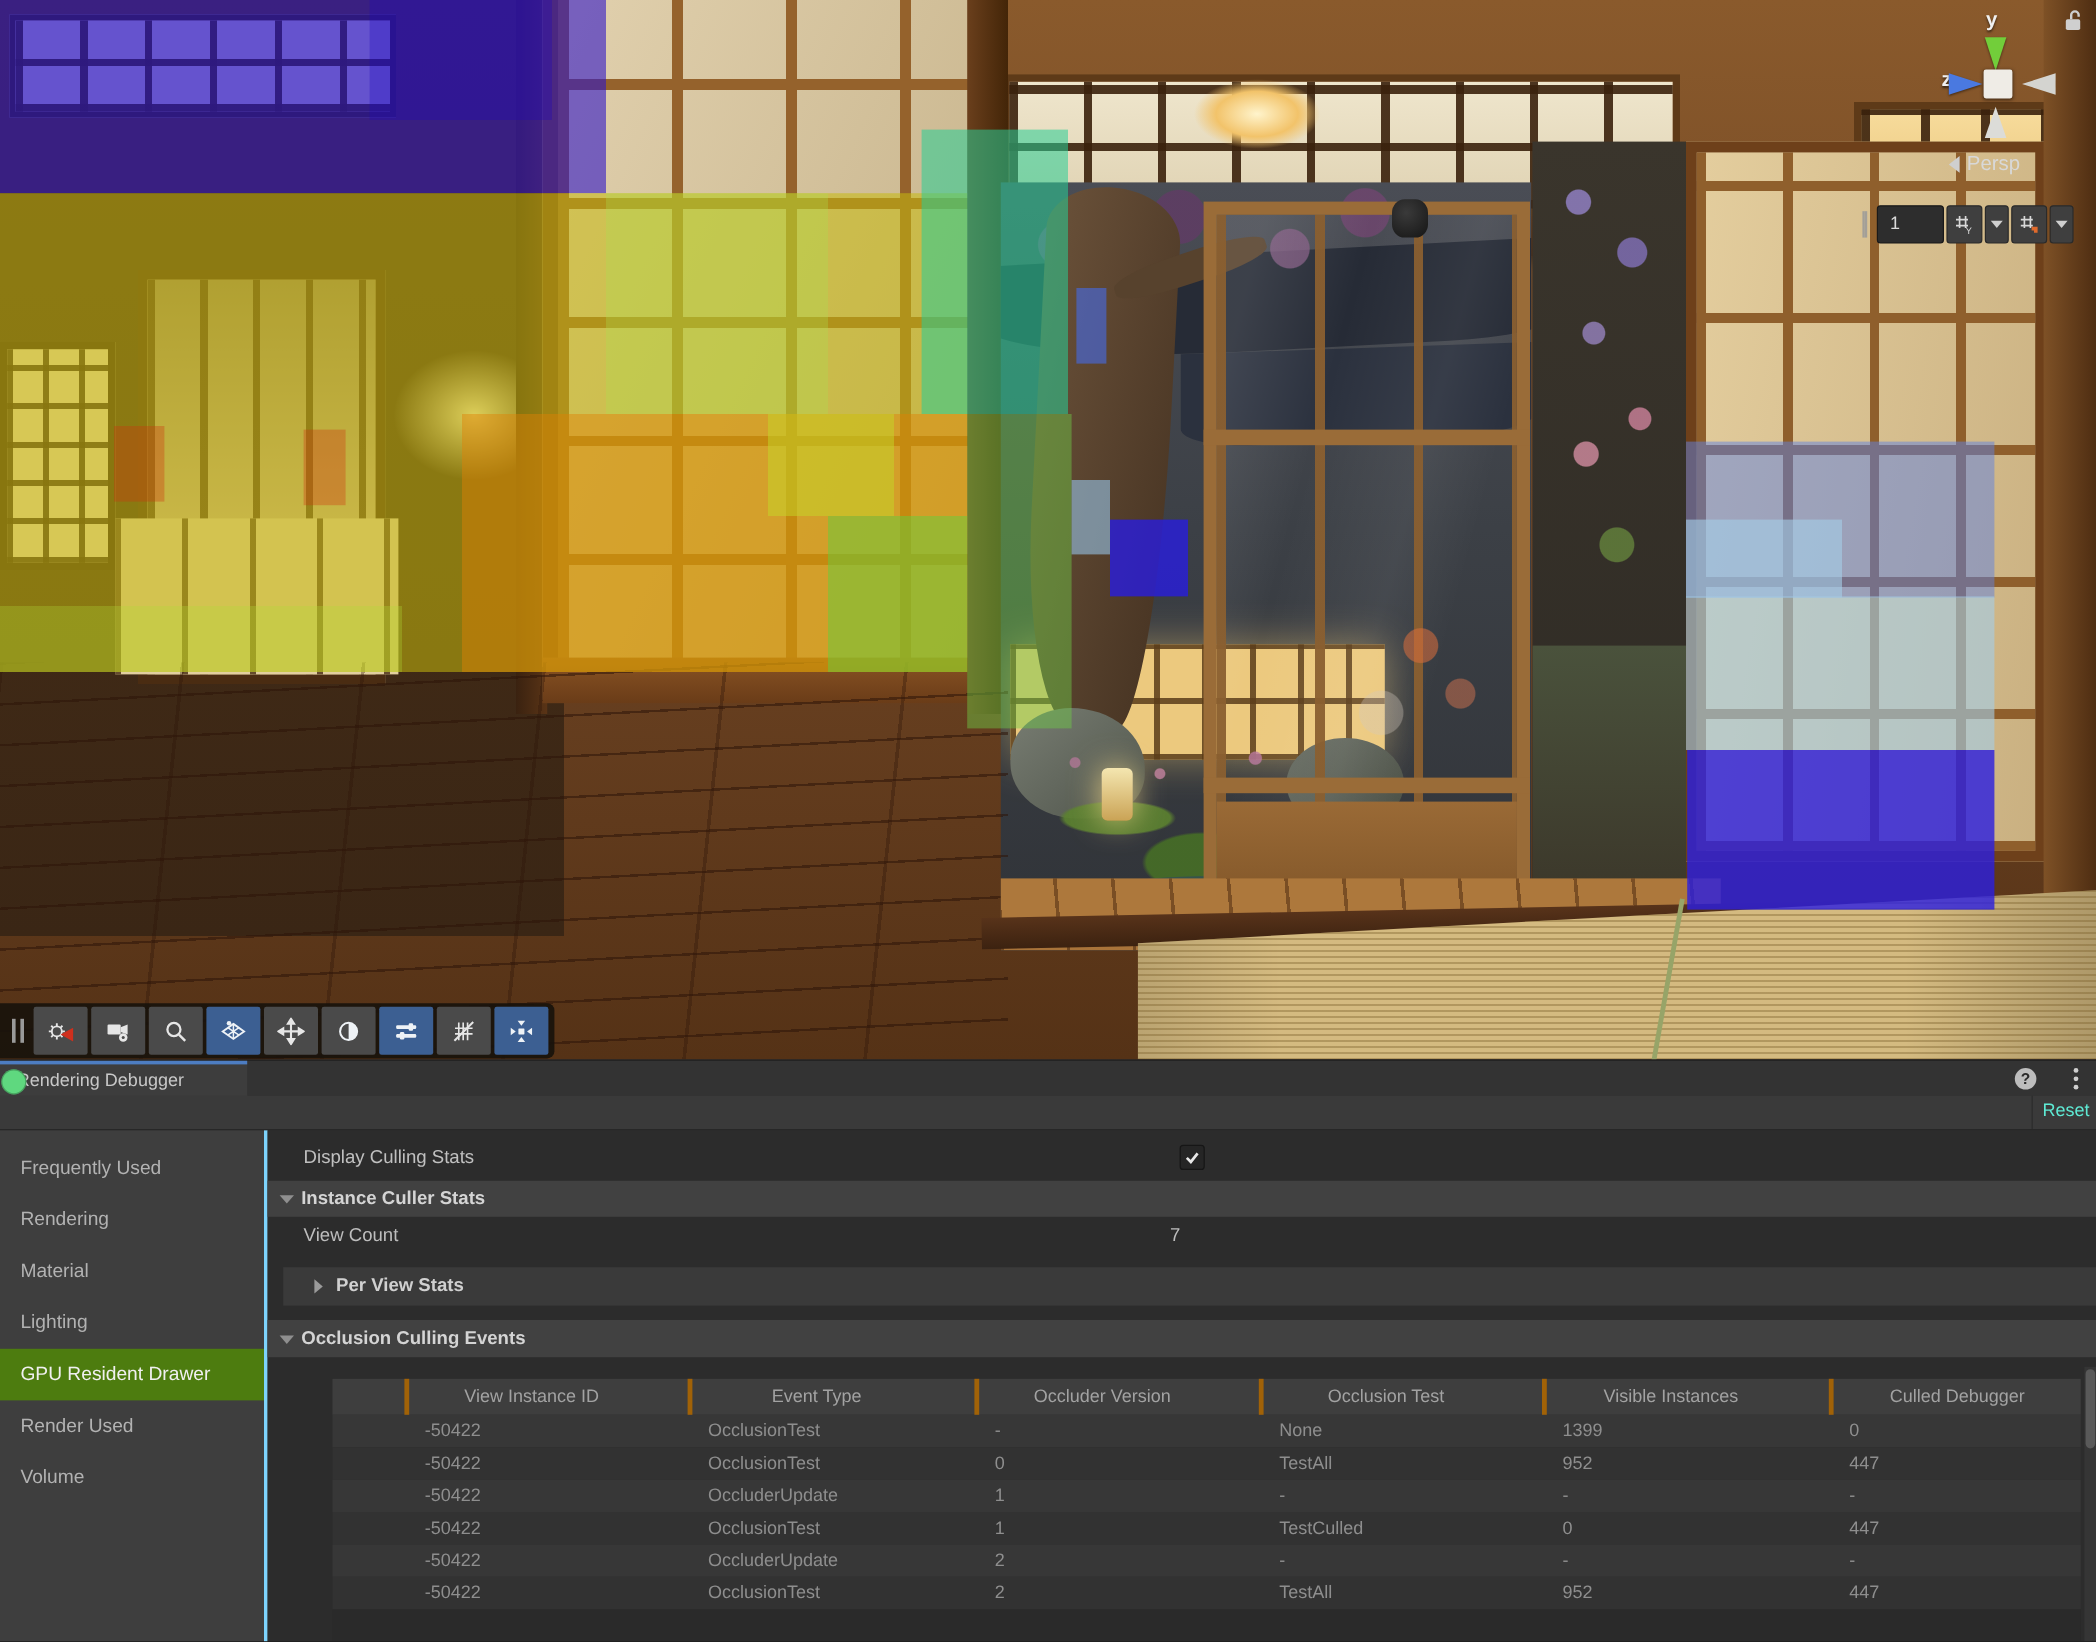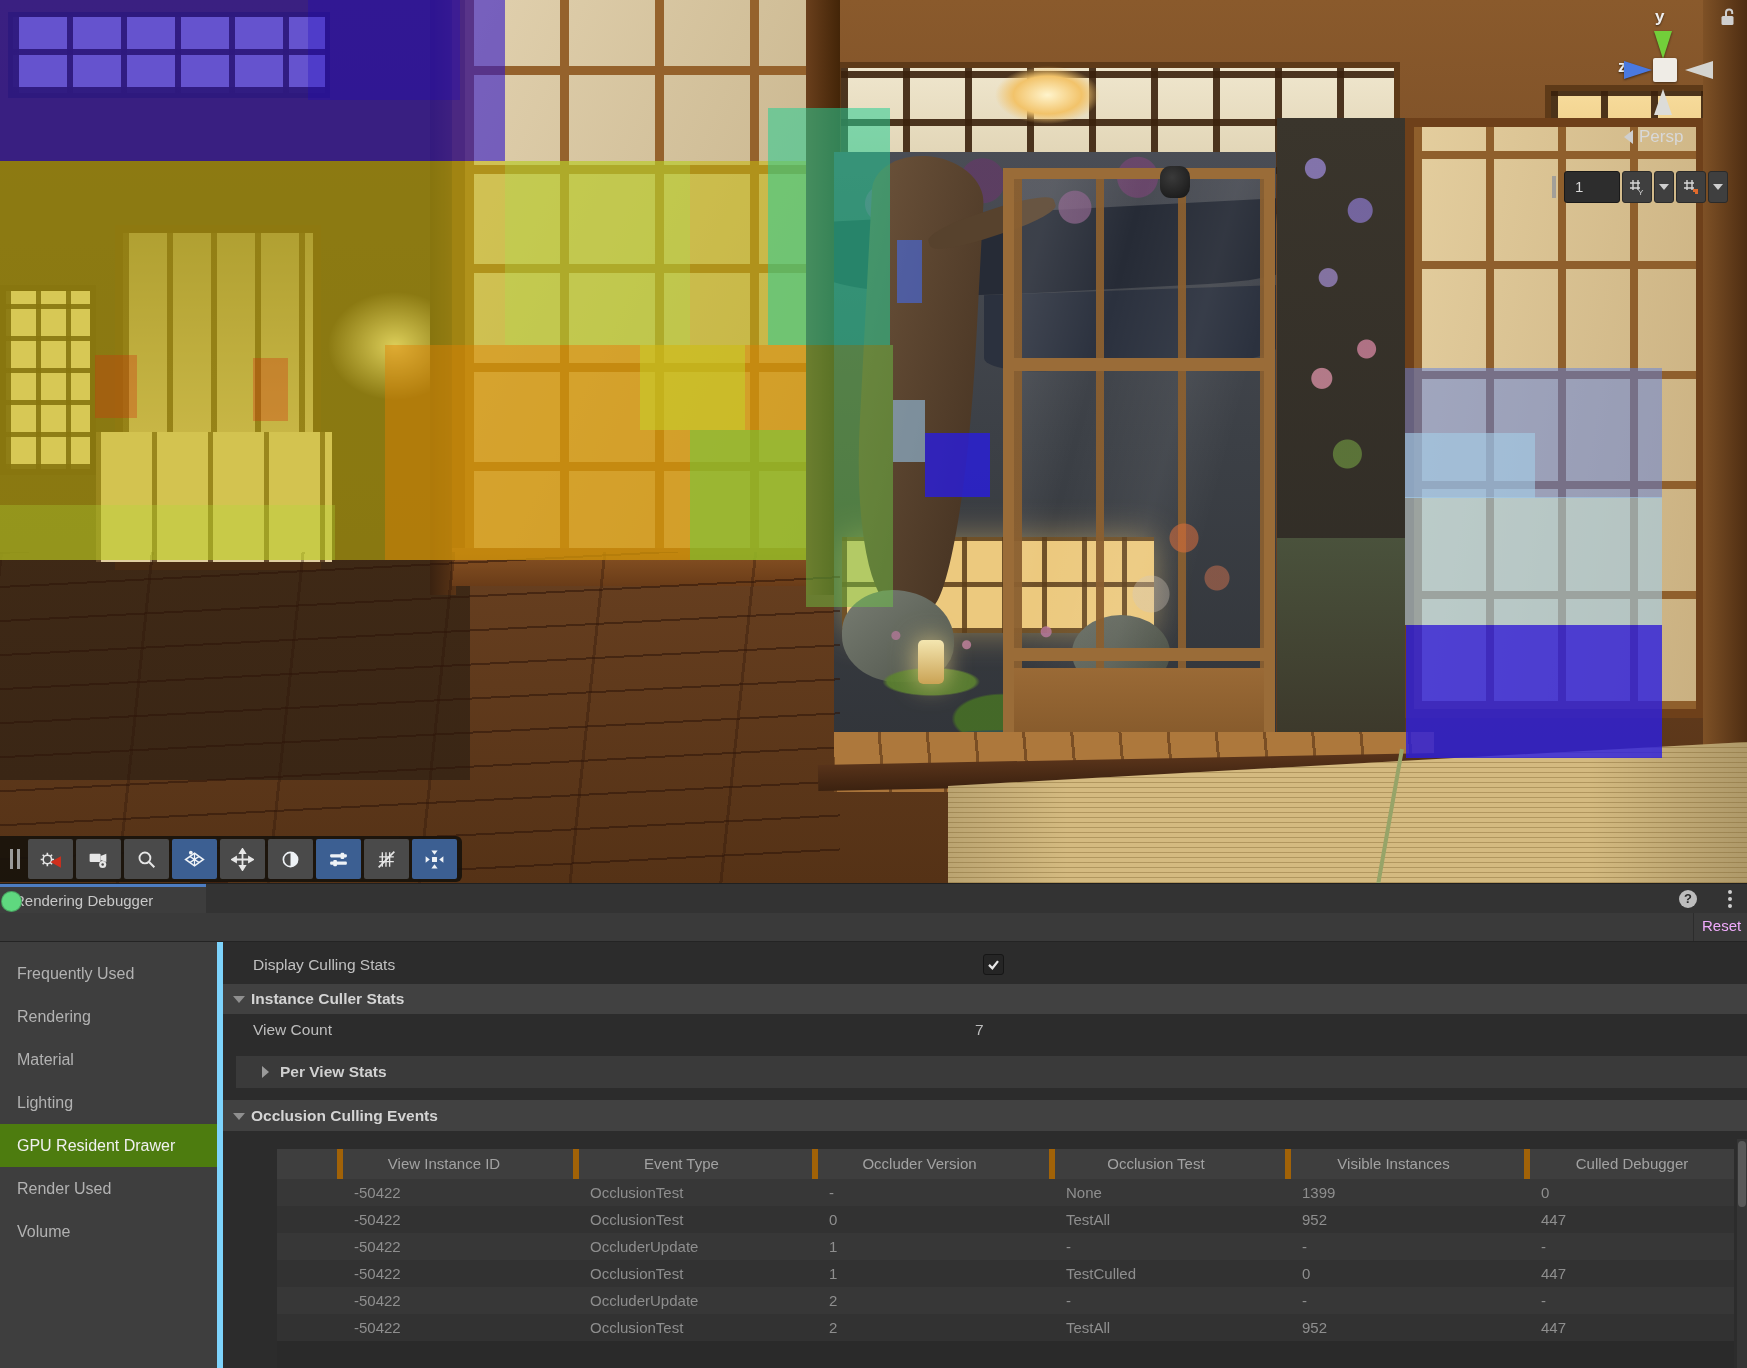--- a/index.html
+++ b/index.html
@@ -151,24 +151,24 @@
   .tab{position:absolute;left:0;top:0;width:206px;height:30px;background:#3d3d3d;border-top:3px solid #4d7dc2;}
   .tab-label{position:absolute;left:14px;top:5px;font-size:15px;color:#c8c8c8;white-space:nowrap;}
   .tab-dot{position:absolute;left:1px;top:4px;width:21px;height:21px;border-radius:50%;background:#5fd87f;box-shadow:0 0 0 1px rgba(0,0,0,.25) inset;}
   .help-circle{position:absolute;right:50px;top:6px;width:18px;height:18px;border-radius:50%;background:#bdbdbd;color:#2a2a2a;
     font-size:13px;font-weight:700;text-align:center;line-height:18px;}
   .kebab{position:absolute;right:15px;top:6px;width:4px;height:18px;display:flex;flex-direction:column;justify-content:space-between;}
   .kebab i{width:4px;height:4px;border-radius:50%;background:#cfcfcf;}
 
   .resetrow{position:absolute;left:0;top:913px;width:1747px;height:29px;background:#3a3a3a;border-bottom:1px solid #242424;overflow:hidden;}
   .reset-sep{position:absolute;left:1693px;top:0;width:1px;height:29px;background:#2c2c2c;}
-  .reset-btn{position:absolute;left:1702px;top:4px;font-size:15px;color:#f0abfc;white-space:nowrap;}
+  .reset-btn{position:absolute;left:1702px;top:4px;font-size:15px;color:#5eead4;white-space:nowrap;}
 
   .content{position:absolute;left:0;top:942px;width:1747px;height:426px;display:flex;}
-  .sidebar{width:223px;background:#3e3e3e;border-right:6px solid #7dd3fc;padding-top:10px;flex:none;}
+  .sidebar{width:223px;background:#3e3e3e;border-right:3px solid #7dd3fc;padding-top:10px;flex:none;}
   .side-item{height:43px;line-height:43px;padding-left:17px;font-size:16px;color:#b2b2b2;white-space:nowrap;}
   .side-item.selected{background:#4d7c0f;color:#f0f0f0;}
 
   .main{flex:1;position:relative;background:#2c2c2c;display:flex;flex-direction:column;}
   .dcs-row{height:42px;position:relative;}
   .dcs-label{position:absolute;left:30px;top:14px;font-size:15.5px;color:#c0c0c0;}
   .checkbox{position:absolute;left:760px;top:12px;width:21px;height:21px;background:#252525;border:1px solid #161616;border-radius:3px;
     display:flex;align-items:center;justify-content:center;}
   .band{position:relative;background:#414141;}
   .band.h30{height:30px;}
@@ -180,21 +180,21 @@
   .vc-label{position:absolute;left:30px;top:7px;font-size:15.5px;color:#bdbdbd;}
   .vc-value{position:absolute;left:752px;top:7px;font-size:15.5px;color:#bdbdbd;}
   .pvs-band{height:32px;margin-left:13px;background:#3a3a3a;position:relative;}
   .pvs-title{position:absolute;left:44px;top:50%;transform:translateY(-50%);font-size:15.5px;font-weight:700;color:#d0d0d0;}
   .spacer12{height:12px;}
   .spacer18{height:18px;}
 
   .table-wrap{margin-left:54px;width:1457px;flex:1;background:#2a2a2a;position:relative;}
   .tr-head{display:grid;grid-template-columns:32px 236px 239px 237px 236px 239px 238px;height:30px;background:#3e3e3e;}
   .th{font-size:15px;color:#a2a2a2;text-align:center;line-height:30px;white-space:nowrap;overflow:hidden;}
-  .th+.th{border-left:6px solid #a16207;margin-left:28px;}
+  .th+.th{border-left:4px solid #a16207;margin-left:28px;}
   .th.first{border-left:none;}
   .tr{display:grid;grid-template-columns:32px 236px 239px 237px 236px 239px 238px;height:27px;}
   .tr:nth-child(odd){background:#373737;}
   .tr:nth-child(even){background:#323232;}
   .td{font-size:15px;color:#8e8e8e;line-height:27px;padding-left:45px;white-space:nowrap;overflow:hidden;}
   .td.first{padding-left:0;}
 
   .scrollbar{position:absolute;right:0;top:197px;width:10px;height:229px;background:#353535;}
   .scroll-thumb{position:absolute;left:1px;top:2px;width:8px;height:66px;background:#595959;border-radius:4px;}
 </style>

